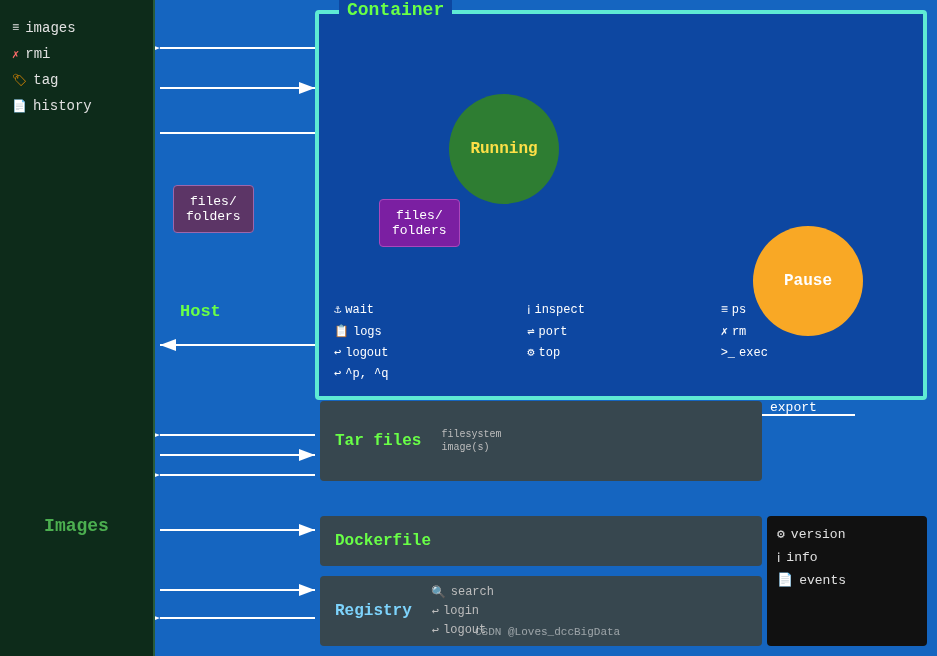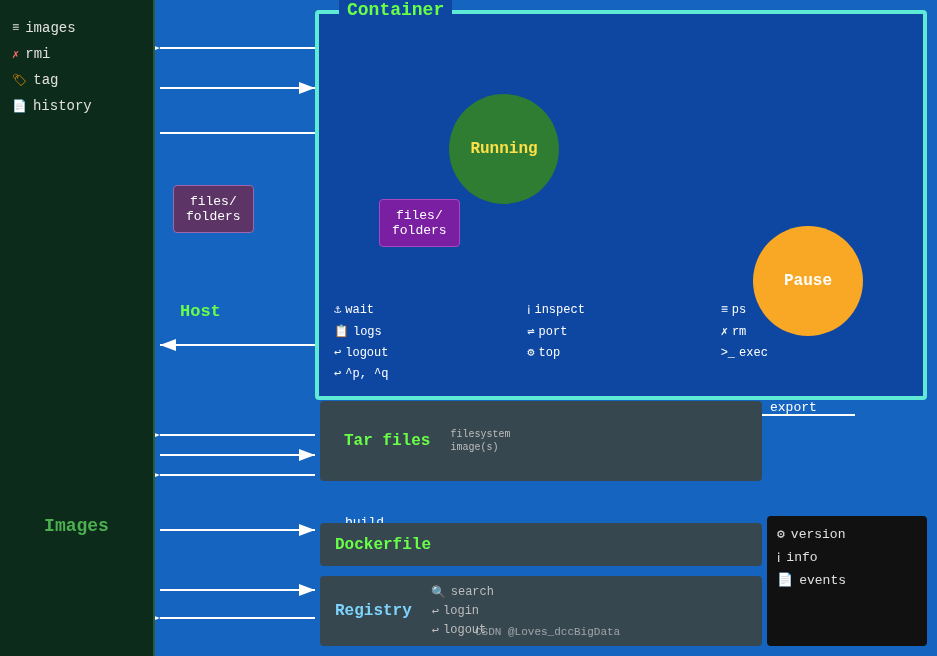--- a/index.html
+++ b/index.html
@@ -169,21 +169,21 @@
     .tar-section {
       position: absolute;
       bottom: 175px;
       left: 165px;
       right: 175px;
       height: 80px;
       background: #37474f;
       border-radius: 4px;
       display: flex;
       align-items: center;
-      padding: 10px 24px;
+      padding: 10px 15px;
     }
 
     .tar-title {
       color: #69ff47;
       font-size: 16px;
       font-weight: bold;
       margin-right: 20px;
     }
 
     .tar-items {
@@ -193,21 +193,21 @@
       font-size: 10px;
       gap: 2px;
     }
 
     
     .dockerfile-section {
       position: absolute;
       bottom: 90px;
       left: 165px;
       right: 175px;
-      height: 43px;
+      height: 50px;
       background: #37474f;
       border-radius: 4px;
       display: flex;
       align-items: center;
       padding: 10px 15px;
     }
 
     .dockerfile-title {
       color: #69ff47;
       font-size: 16px;

